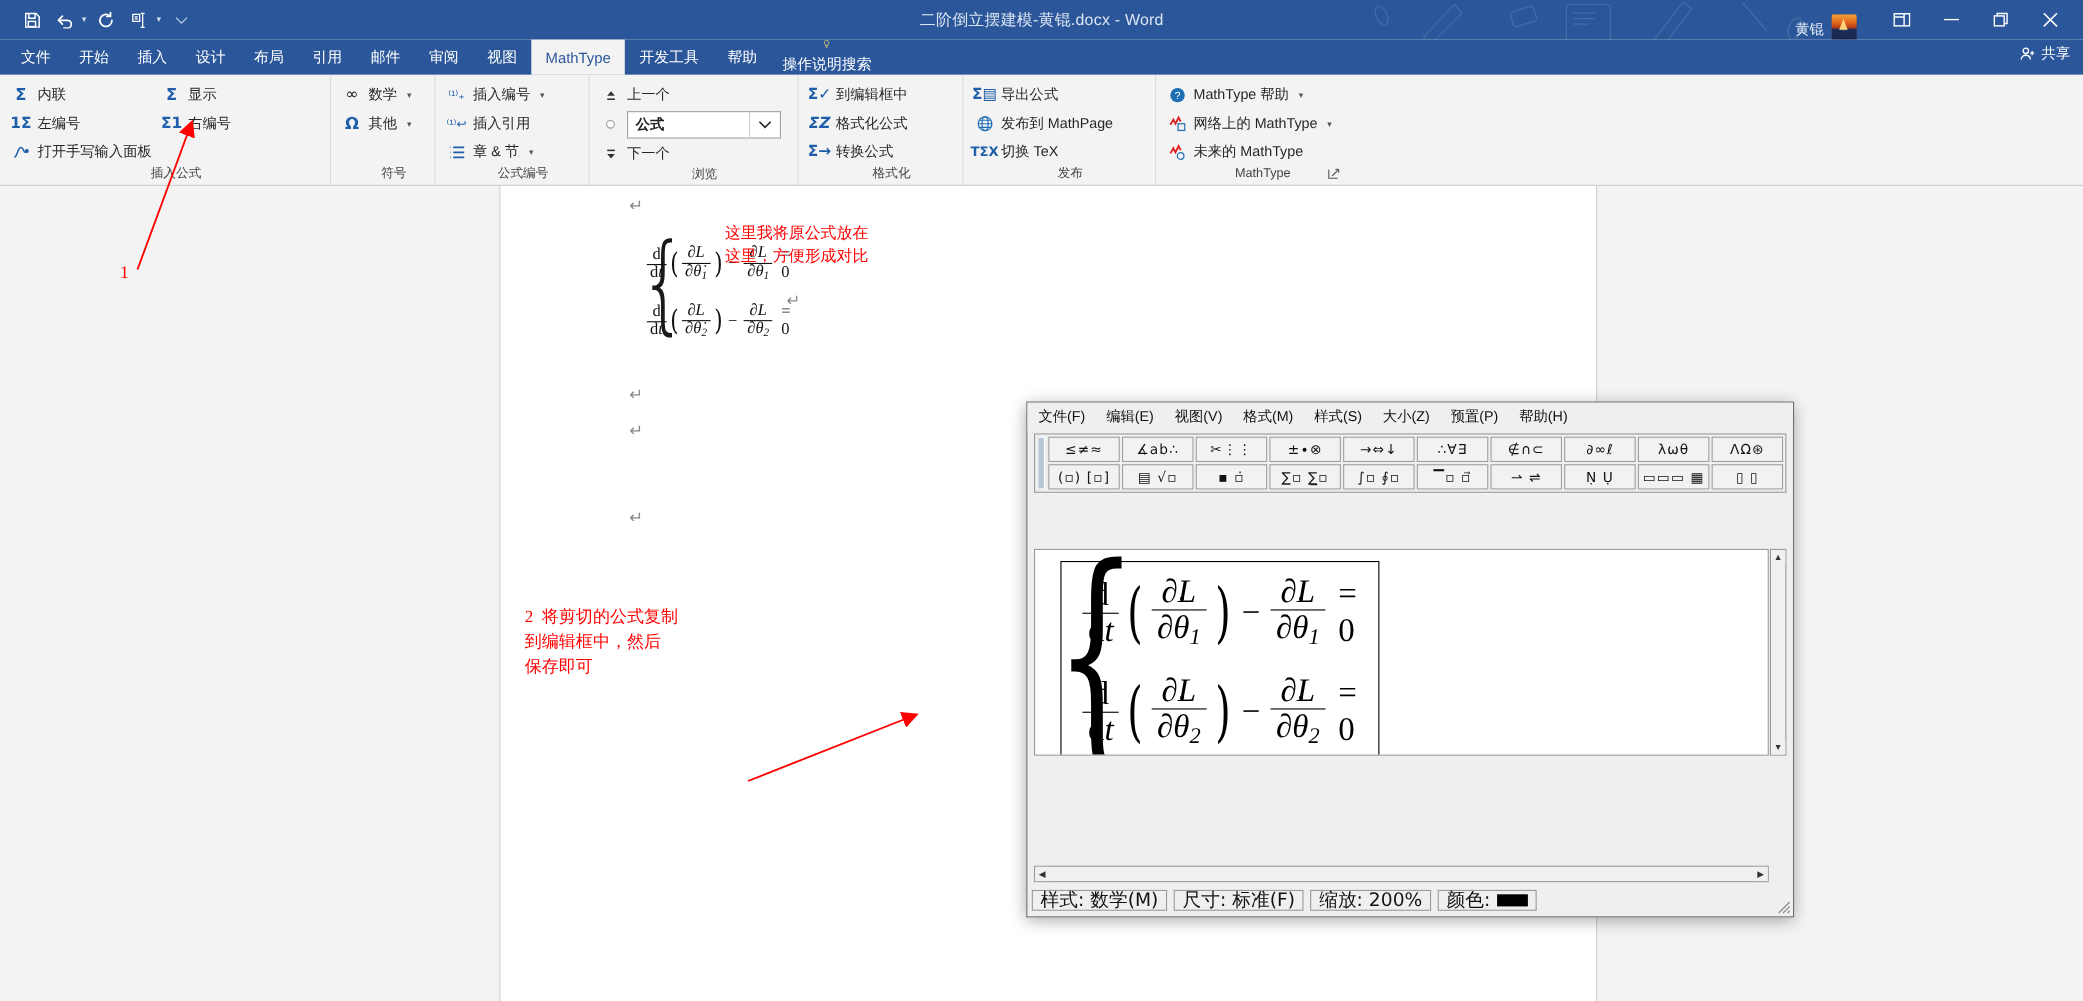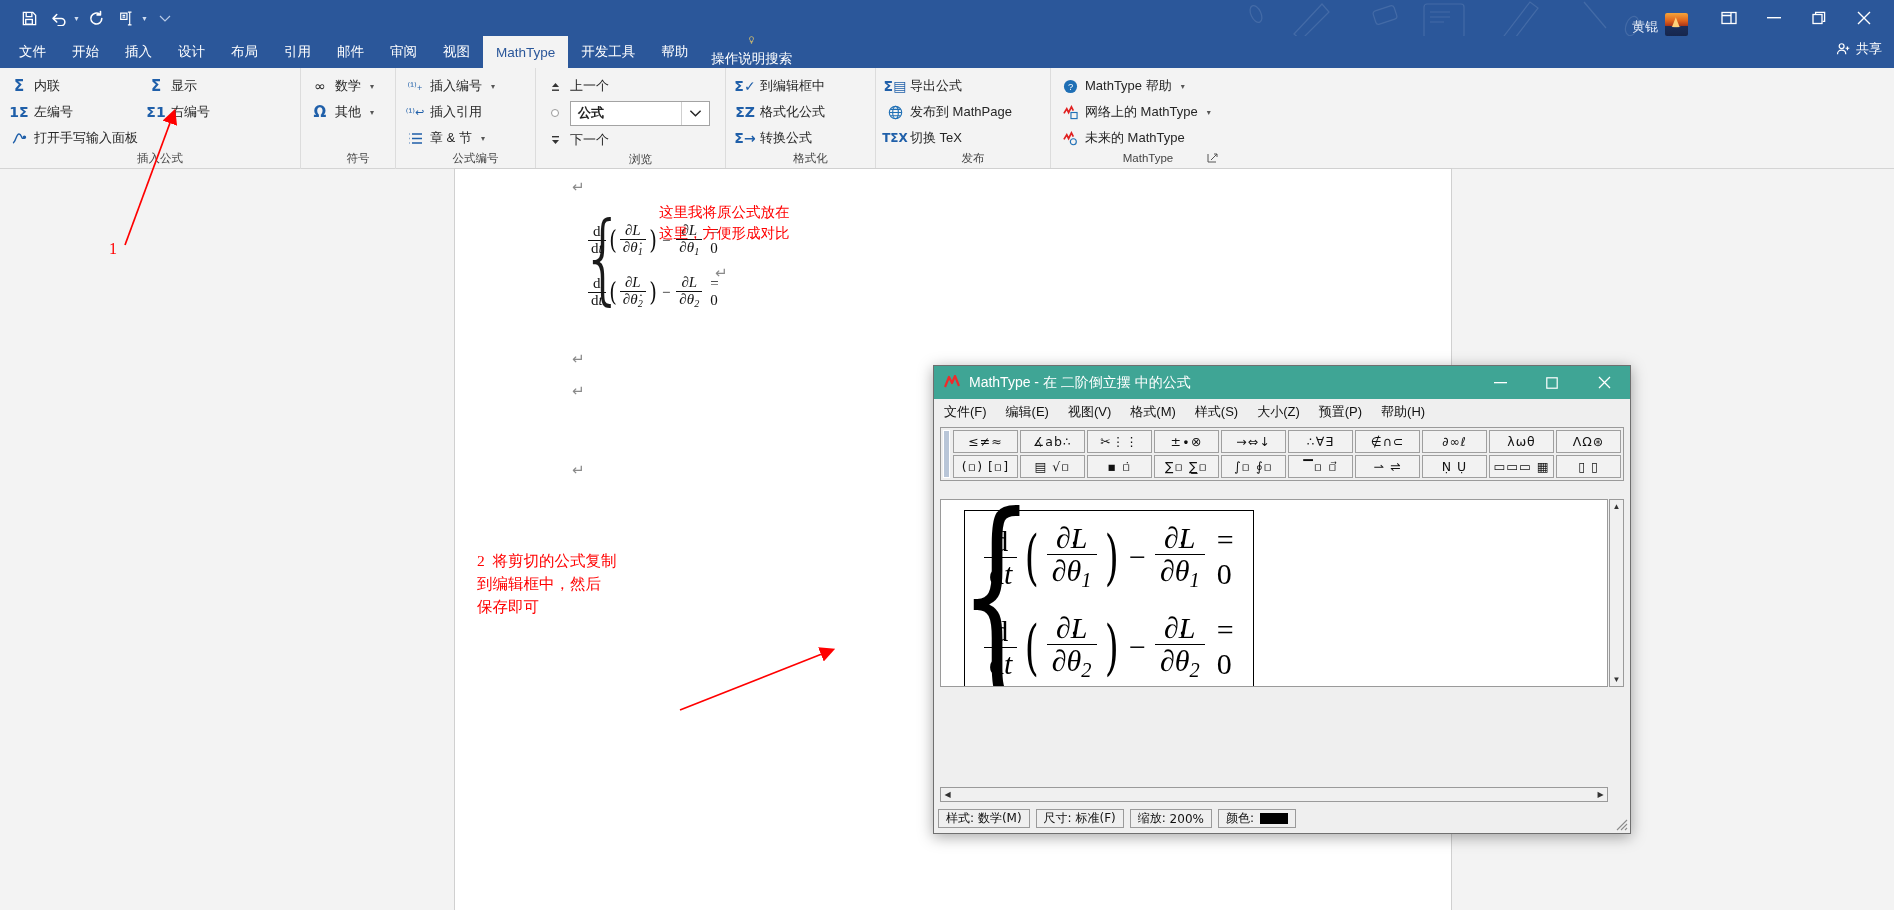--- a/index.html
+++ b/index.html
@@ -196,21 +196,21 @@
   .mt-hsb{
     position:absolute; left:6px; bottom:31px; height:15px; width:668px;
     background:#f0f0f0; border:1px solid #9a9a9a;
   }
   .sb-arrow{
     width:13px; height:13px; display:flex; align-items:center; justify-content:center;
     font-size:8px; color:#333; background:#f0f0f0; cursor:pointer;
   }
   .mt-status{
     position:absolute; left:4px; bottom:4px; width:690px; height:21px;
-    display:flex; align-items:center; gap:6px; font-size:12px; color:#111;
+    display:flex; align-items:center; gap:6px; font-size:17px; color:#111;
     font-family:"DejaVu Sans",sans-serif;
   }
   .stat-cell{
     border:1px solid #9a9a9a; height:19px; display:flex; align-items:center;
     padding:0 7px; background:#efefef; white-space:nowrap;
   }
   .color-sw{ width:28px; height:11px; background:#000; margin-left:6px; }
   .resize-grip{ position:absolute; right:2px; bottom:2px; width:12px; height:12px; }
 
   
@@ -281,20 +281,21 @@
       </svg>
     </div>
     <span class="qat-caret">▼</span>
     <div class="qat-btn">
       <svg width="14" height="10" viewBox="0 0 14 10" fill="none" stroke="#b9cbe6" stroke-width="1.2">
           <path d="M2 3l5 5 5-5"></path>
         </svg>
     </div>
   </div>
 
+  <div class="win-title">二阶倒立摆建模-黄锟.docx  -  Word</div>
 
   <div class="tb-right">
     <span class="acct-name">黄锟</span>
     <div class="avatar"></div>
     <div class="wbtn">
       <svg width="16" height="14" viewBox="0 0 16 14" fill="none" stroke="#fff" stroke-width="1.3">
         <rect x="1" y="1.5" width="14" height="11"></rect>
           <path d="M10 1.5v11M1 4.5h9"></path>
       </svg>
     </div>
@@ -483,21 +484,21 @@
       <div class="rgbody">
         <div class="rcol">
           <div class="ritem">
             <span class="ricon">
               <span class="sigma" style="font-size:14px;">Σ✓</span>
             </span>
             <span>到编辑框中</span>
           </div>
           <div class="ritem">
             <span class="ricon">
-              <span class="sigma" style="font-size:14px;">ΣZ</span>
+              <span class="sigma" style="font-size:14px;font-style:italic;">ΣZ</span>
             </span>
             <span>格式化公式</span>
           </div>
           <div class="ritem">
             <span class="ricon">
               <span class="sigma" style="font-size:14px;">Σ→</span>
             </span>
             <span>转换公式</span>
           </div>
         </div>
@@ -653,43 +654,20 @@
   <defs>
     <marker id="ah2" markerWidth="9" markerHeight="9" refX="7" refY="4.5" orient="auto">
       <path d="M0,0 L9,4.5 L0,9 z" fill="#ff0000"></path>
     </marker>
   </defs>
   <line x1="8" y1="70" x2="160" y2="10" stroke="#ff0000" stroke-width="1.7" marker-end="url(#ah2)"></line>
 </svg>
 
 <div class="mt">
 
-  <div class="mt-title">
-    <svg class="mt-logo" viewBox="0 0 16 15">
-      <path d="M1 12 L5 2 L8 8 L11 1 L15 11" stroke="#ee2b2b" stroke-width="2.2" fill="none" stroke-linejoin="round"></path>
-    </svg>
-    <span>MathType - 在 二阶倒立摆 中的公式</span>
-    <div class="mt-title-ctrl">
-      <div class="mt-tbtn">
-        <svg width="13" height="2" viewBox="0 0 13 2">
-            <rect width="13" height="1.3" fill="#fff"></rect>
-          </svg>
-      </div>
-      <div class="mt-tbtn">
-        <svg width="12" height="12" viewBox="0 0 12 12" fill="none" stroke="#fff" stroke-width="1.2">
-            <rect x="0.8" y="0.8" width="10.4" height="10.4"></rect>
-          </svg>
-      </div>
-      <div class="mt-tbtn">
-        <svg width="13" height="13" viewBox="0 0 13 13" fill="none" stroke="#fff" stroke-width="1.3">
-            <path d="M1 1l11 11M12 1L1 12"></path>
-          </svg>
-      </div>
-    </div>
-  </div>
 
   <div class="mt-menu" id="mt-menu">
       <span>文件(F)</span>
       <span>编辑(E)</span>
       <span>视图(V)</span>
       <span>格式(M)</span>
       <span>样式(S)</span>
       <span>大小(Z)</span>
       <span>预置(P)</span>
       <span>帮助(H)</span>

